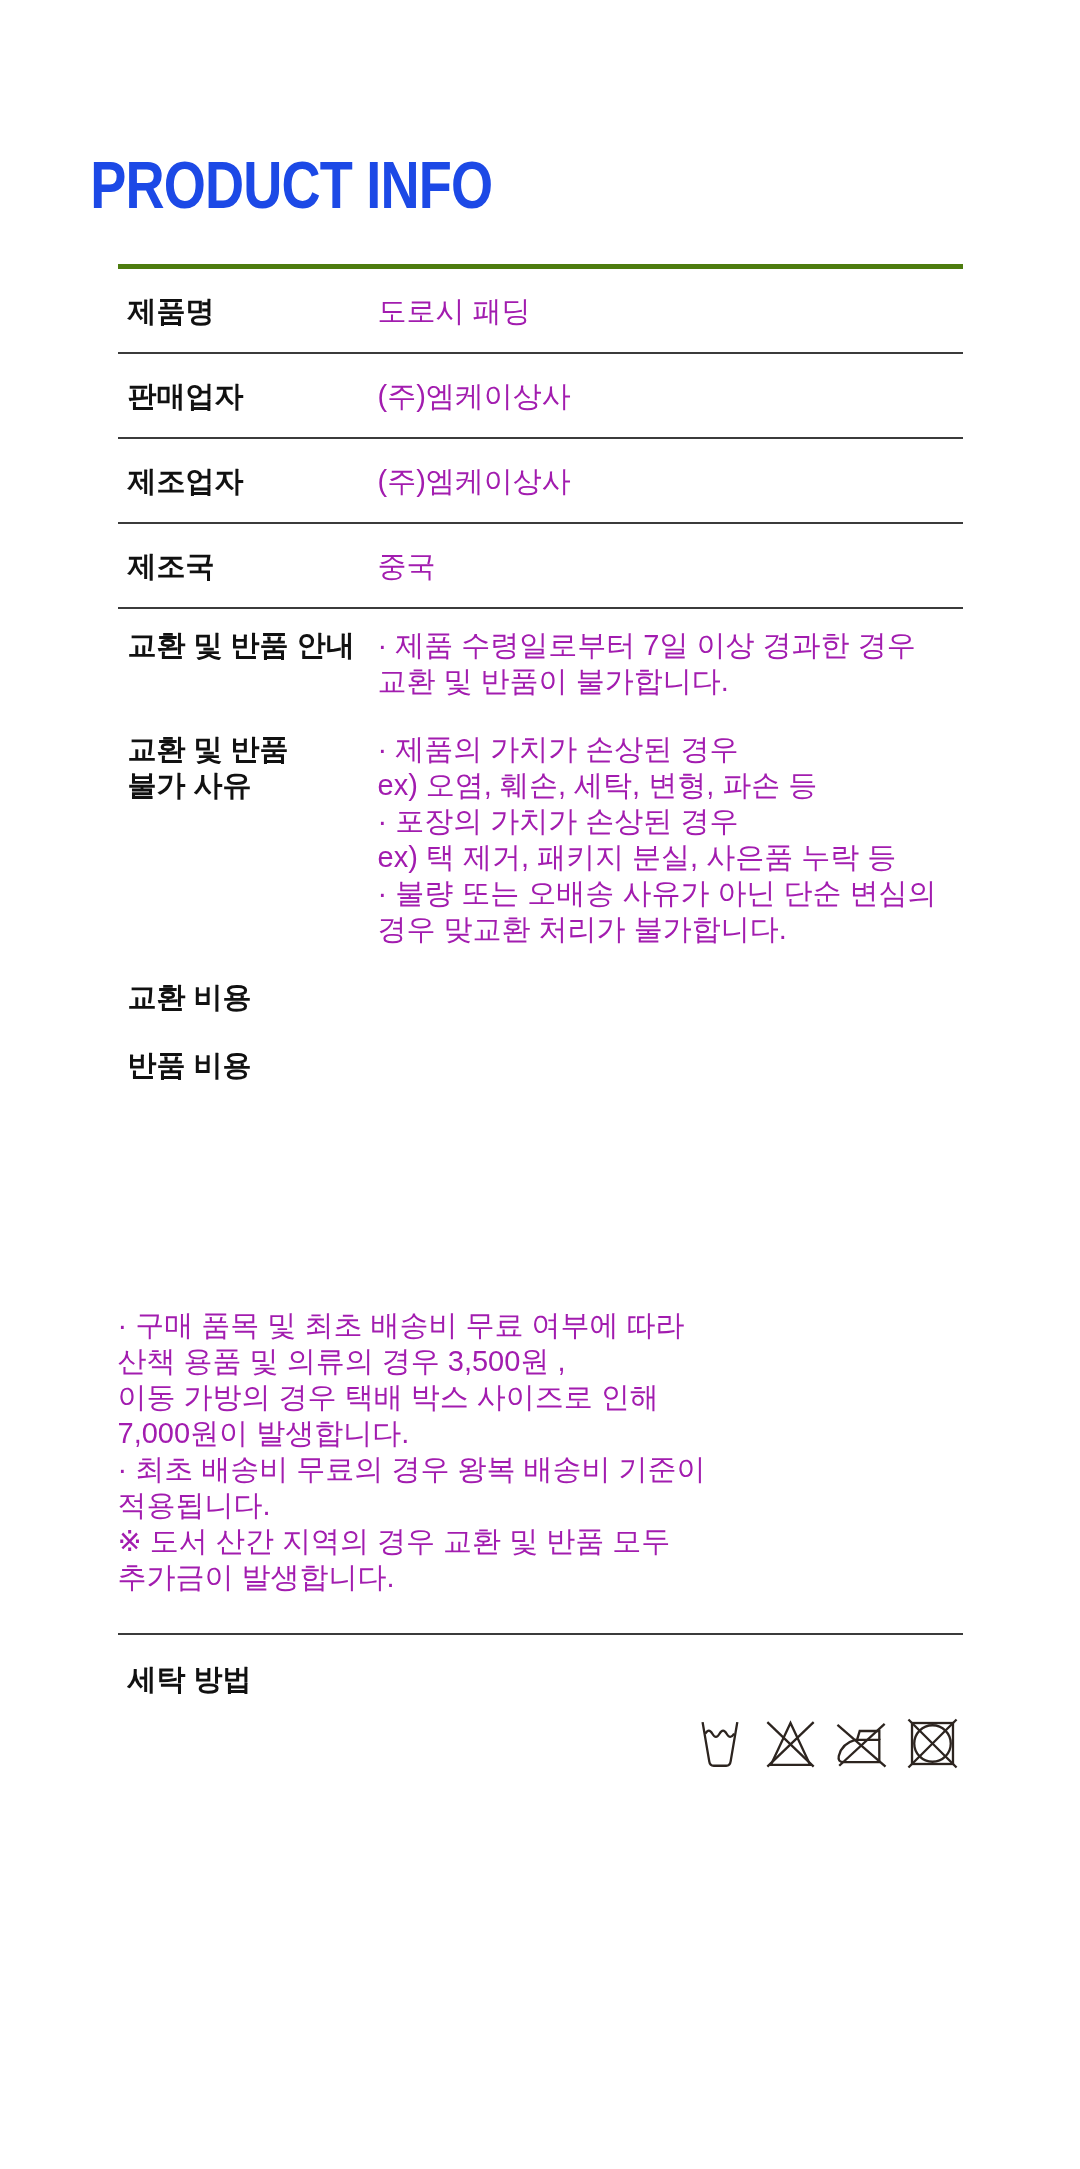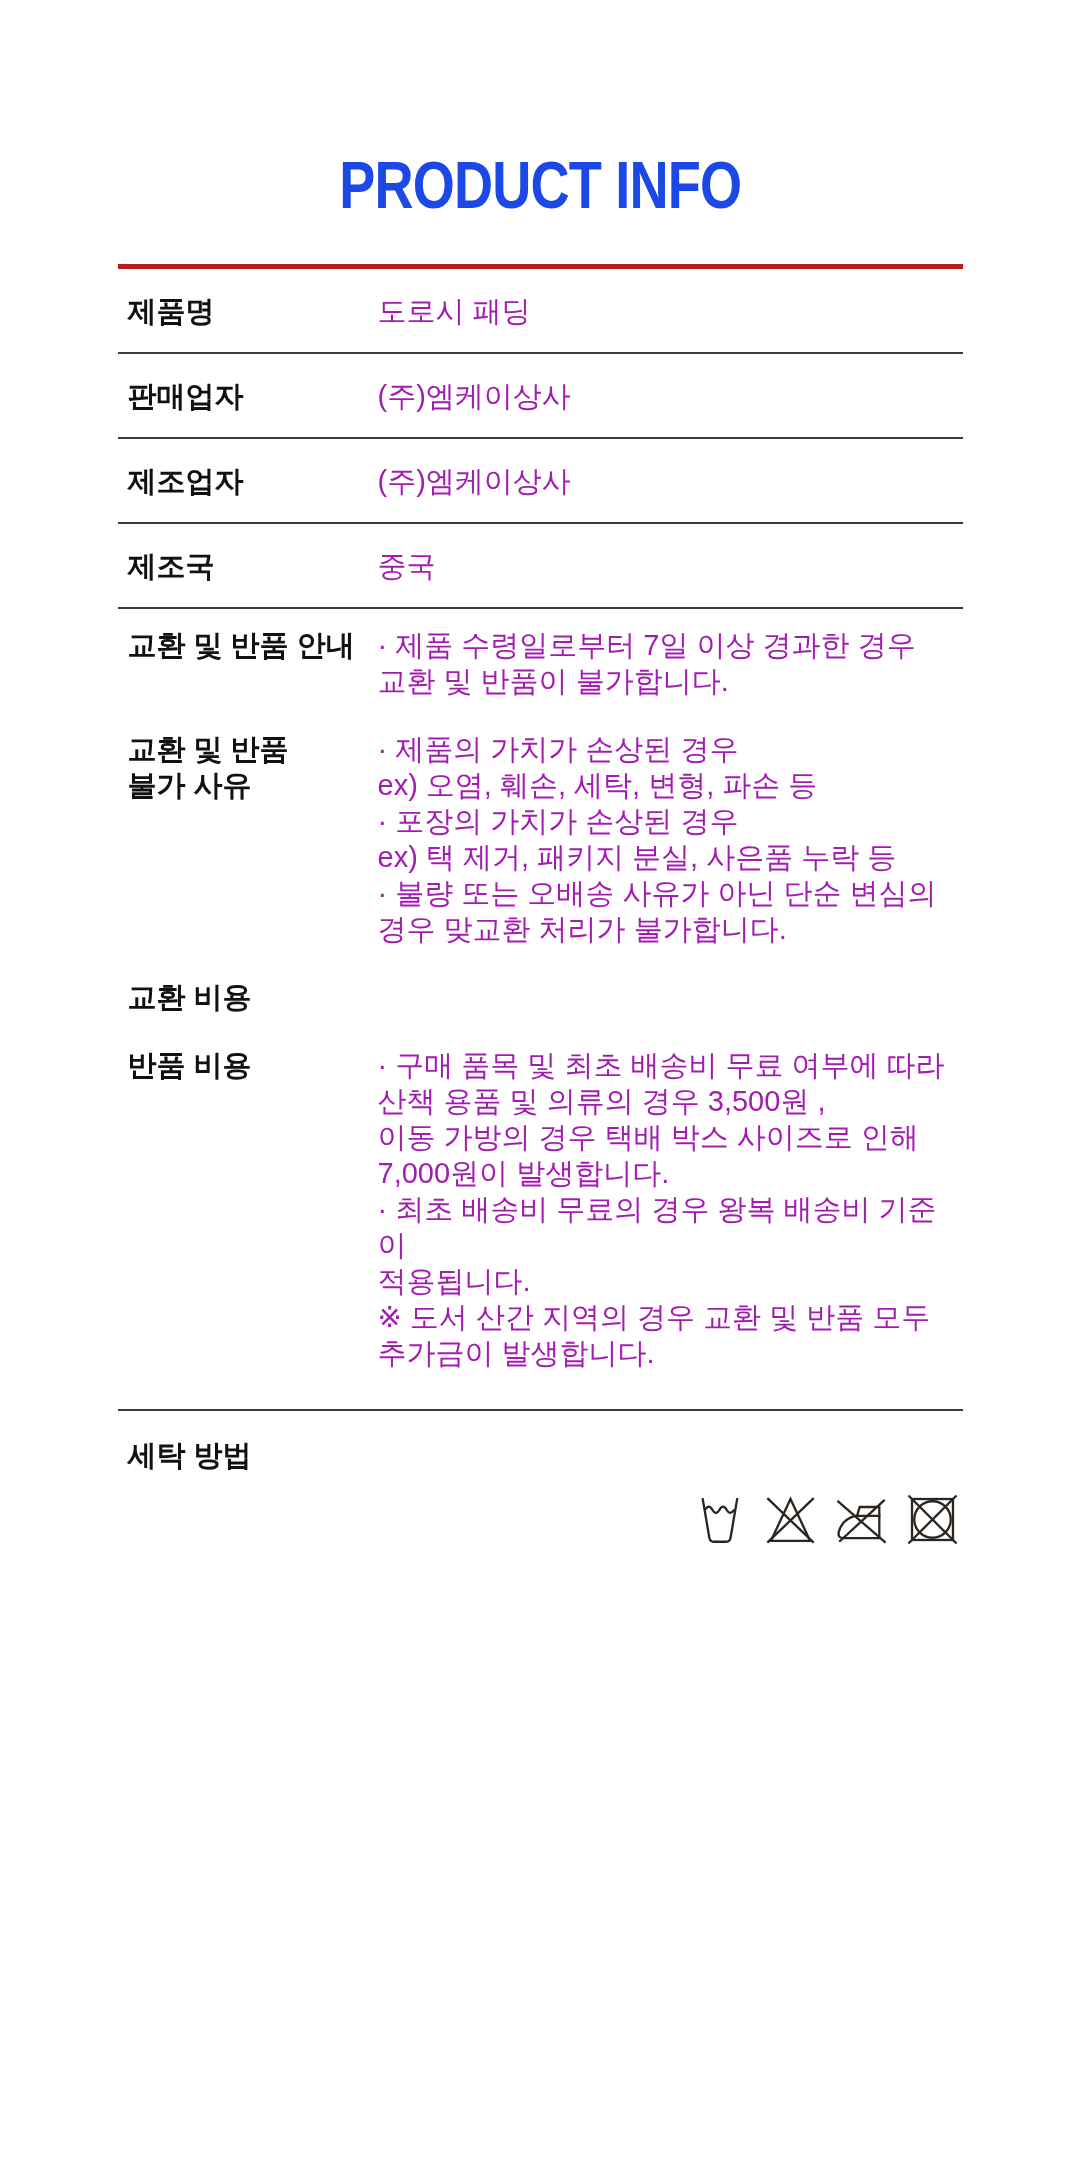--- a/index.html
+++ b/index.html
@@ -9,37 +9,38 @@
   }
   body {
     width: 1080px;
     height: 2169px;
     overflow: hidden;
     font-family: "Liberation Sans", "DejaVu Sans", sans-serif;
     color: #141414;
   }
   .page-title {
     margin-top: 152px;
-    text-align: center;
+    text-align: left;
     line-height: 1.0;
+    margin-left: 46px;
   }
   .page-title .title-text {
     display: inline-block;
     font-size: 66px;
     font-weight: 700;
     letter-spacing: -1px;
     color: #1c49e6;
     transform: scaleX(0.82);
     transform-origin: center;
     white-space: nowrap;
   }
   .info-table {
     width: 845px;
     margin: 46px auto 0 auto;
-    border-top: 5px solid #b91c1c;
+    border-top: 5px solid #4d7c0f;
   }
   .row {
     display: flex;
     align-items: flex-start;
   }
   .row .label {
     width: 260px;
     flex: 0 0 260px;
     padding-left: 10px;
     box-sizing: border-box;
@@ -56,21 +57,21 @@
     white-space: pre-line;
     color: #a21caf;
   }
   .row.simple {
     height: 83px;
     align-items: center;
     border-bottom: 2px solid #3b3b3b;
   }
   .row.first-section { padding-top: 18px; }
   .row.section { margin-top: 32px; }
-  .row.last-section { padding-bottom: 38px; }
+  .row.last-section { padding-bottom: 38px; flex-direction: column; }
   .hr-divider {
     height: 0;
     border-bottom: 2px solid #3b3b3b;
   }
   .row.wash { padding-top: 26px; }
   .care-icons {
     margin-top: 18px;
     display: flex;
     justify-content: flex-end;
     gap: 14px;

